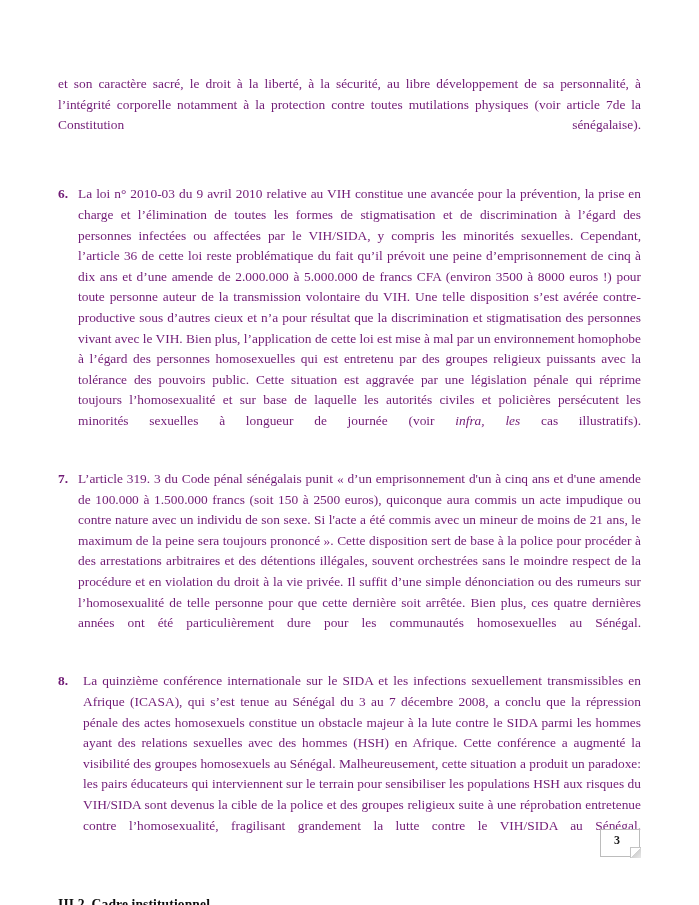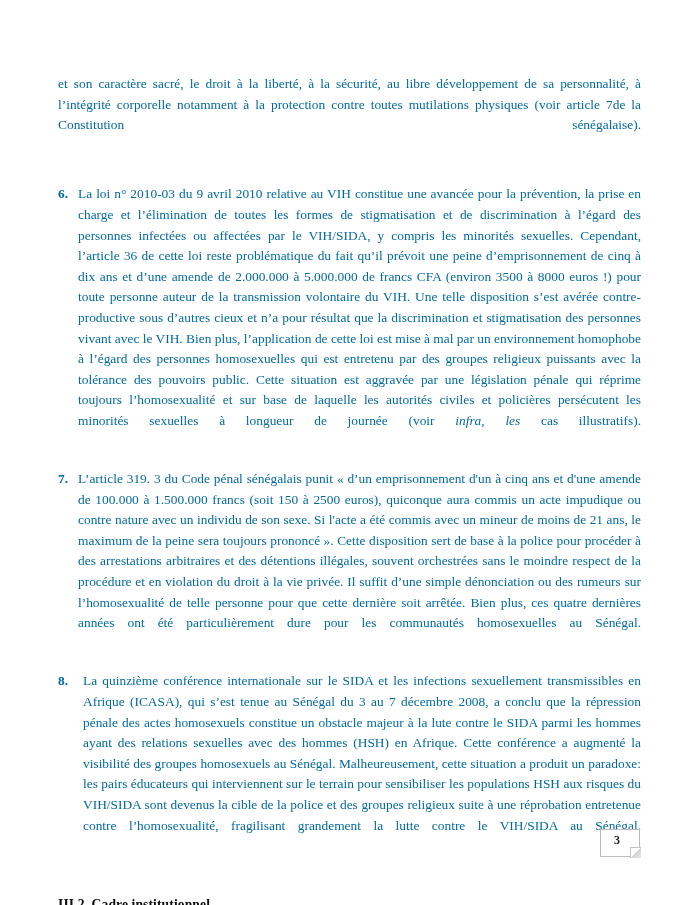--- a/index.html
+++ b/index.html
@@ -26,21 +26,21 @@
 
   
   .para {
     display: flex;
     align-items: flex-start;
     font-size: 13.4px;
     line-height: 20.6px;
     text-align: justify;
     text-justify: inter-word;
     margin: 0 0 10px 0;
-    color: #0369a1;
+    color: #701a75;
   }
   .para .marker {
     flex: 0 0 auto;
     width: 20px;
     text-align: left;
     padding-right: 0;
   }
   .para.bold-marker .marker {
     font-weight: bold;
   }

